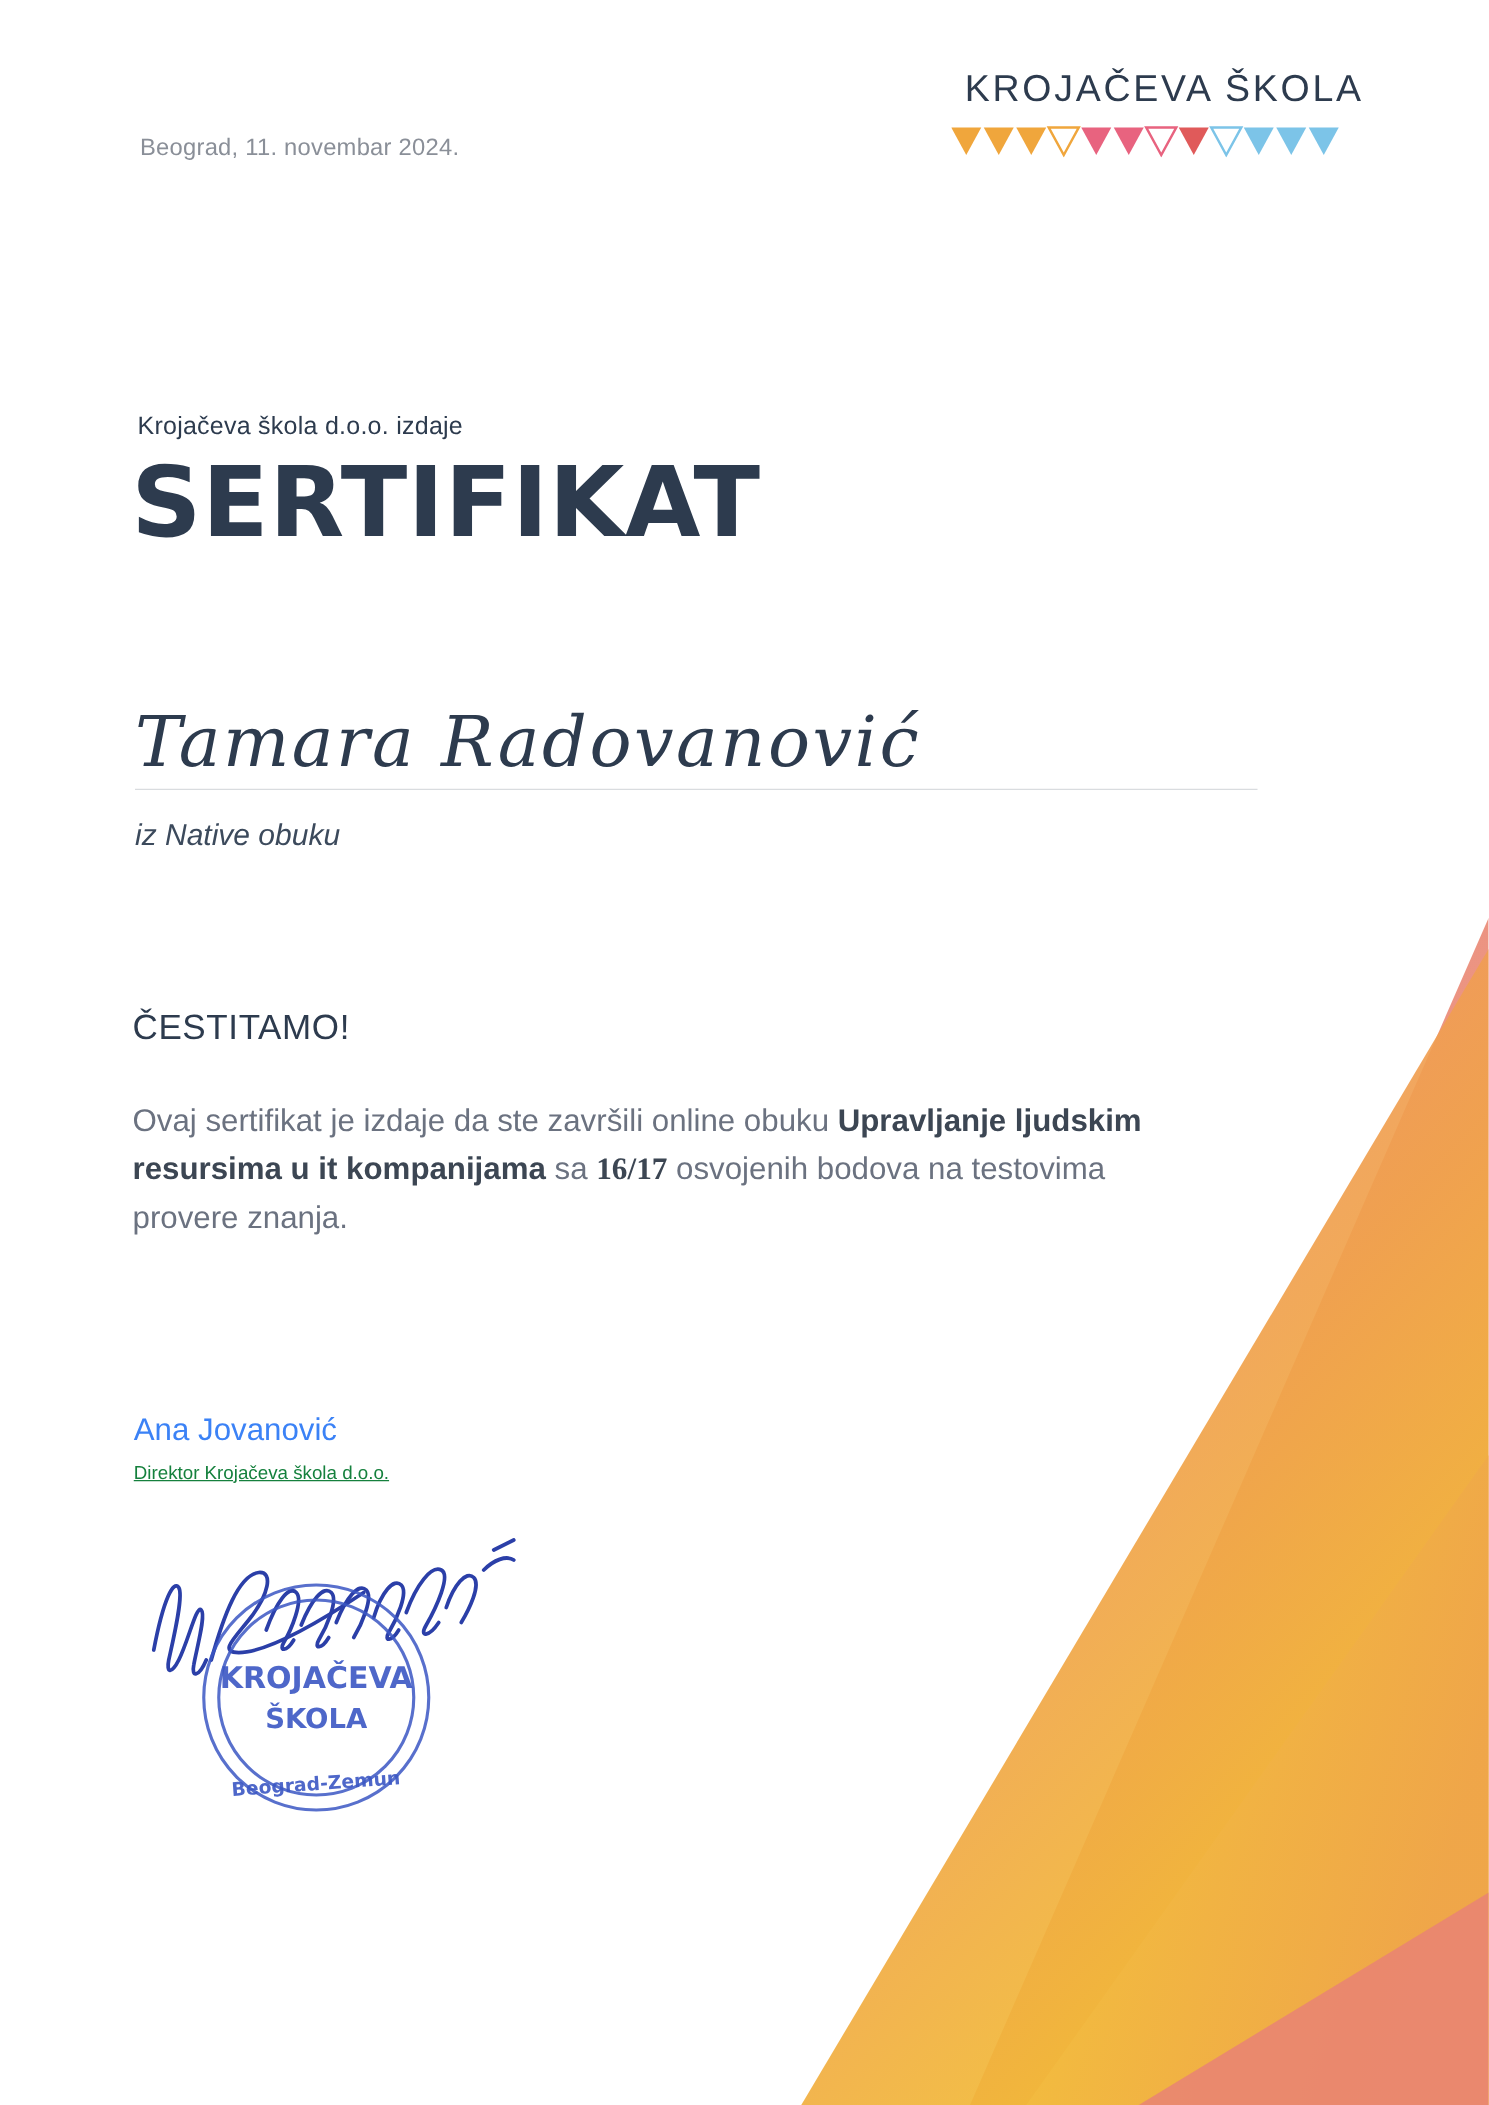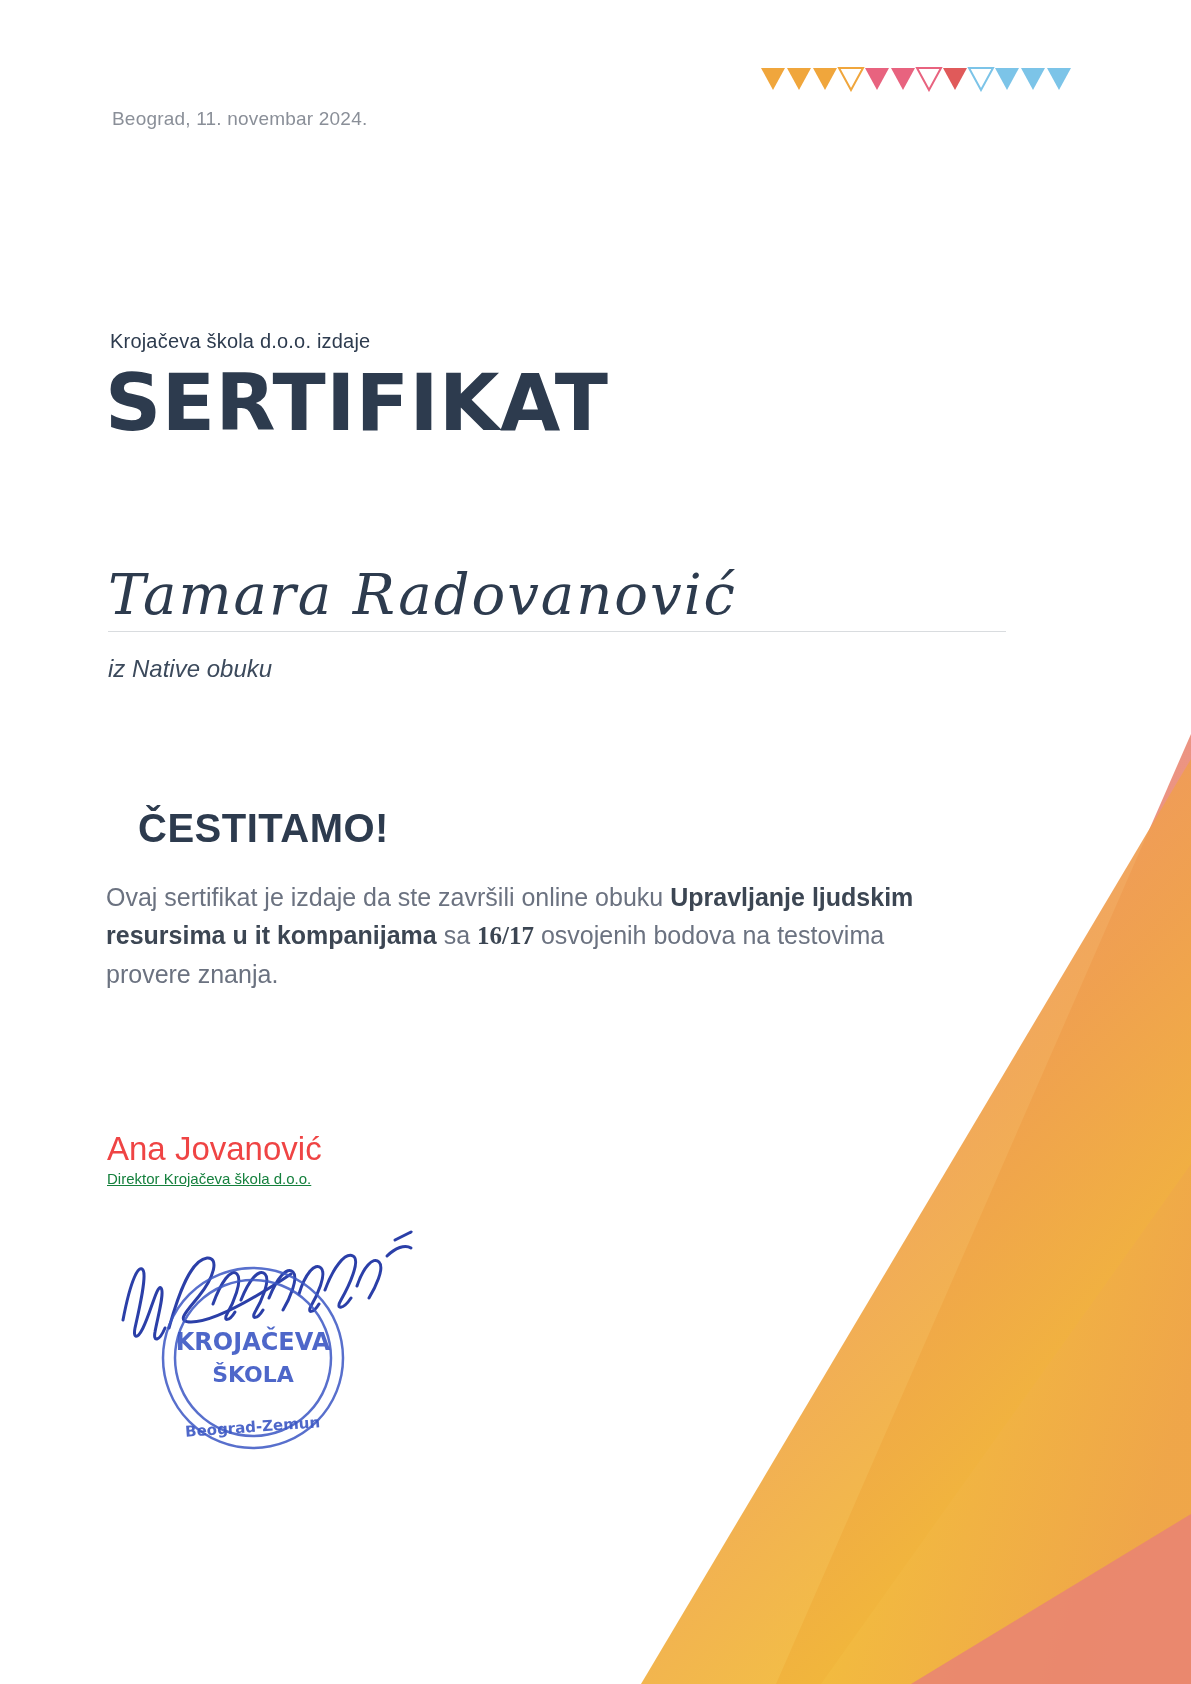--- a/index.html
+++ b/index.html
@@ -102,25 +102,24 @@
     font-size: 24px;
     font-style: italic;
     color: #3c4a5c;
   }
 
   
   .congrats {
     position: absolute;
     left: 106px;
     top: 806px;
-    font-size: 40px;
-    font-weight: bold;
+    font-size: 28px;
+    font-weight: normal;
     color: #2d3b4e;
     letter-spacing: 0.5px;
-    margin-left: 32px;
   }
   .body-text {
     position: absolute;
     left: 106px;
     top: 878px;
     width: 860px;
     font-size: 25px;
     line-height: 1.52;
     color: #6b7280;
   }
@@ -132,22 +131,22 @@
     color: #3c4653;
     font-weight: bold;
     font-family: Liberation Serif, serif;
   }
 
   
   .signer-name {
     position: absolute;
     left: 107px;
     top: 1130px;
-    font-size: 33px;
-    color: #ef4444;
+    font-size: 25px;
+    color: #3b82f6;
   }
   .signer-role {
     position: absolute;
     left: 107px;
     top: 1170px;
     font-size: 15px;
     color: #15803d;
     text-decoration: underline;
   }
   .signature-art {
@@ -180,20 +179,21 @@
   </defs>
   <polygon points="700,0 700,950 285,950" fill="url(#gradB)"></polygon>
   <polygon points="700,25 700,950 150,950" fill="url(#gradA)" opacity="0.92"></polygon>
   <polygon points="700,430 700,950 330,950" fill="url(#gradC)" opacity="0.95"></polygon>
   <polygon points="700,780 700,950 420,950" fill="#e98274" opacity="0.85"></polygon>
 </svg>
 
 <div class="doc-date">Beograd, 11. novembar 2024.</div>
 
 <div class="logo-block">
+  <div class="logo-text">KROJAČEVA ŠKOLA</div>
   <svg class="logo-tri-row" viewBox="0 0 330 28">
     <polygon points="0,4 24,4 12,26" fill="#f0a63c"></polygon>
     <polygon points="26,4 50,4 38,26" fill="#f0a63c"></polygon>
     <polygon points="52,4 76,4 64,26" fill="#f0a63c"></polygon>
     <polygon points="78,4 102,4 90,26" fill="#ffffff" stroke="#f0a63c" stroke-width="2"></polygon>
     <polygon points="104,4 128,4 116,26" fill="#e8637f"></polygon>
     <polygon points="130,4 154,4 142,26" fill="#e8637f"></polygon>
     <polygon points="156,4 180,4 168,26" fill="#ffffff" stroke="#e8637f" stroke-width="2"></polygon>
     <polygon points="182,4 206,4 194,26" fill="#e05a5a"></polygon>
     <polygon points="208,4 232,4 220,26" fill="#ffffff" stroke="#7cc4e8" stroke-width="2"></polygon>

